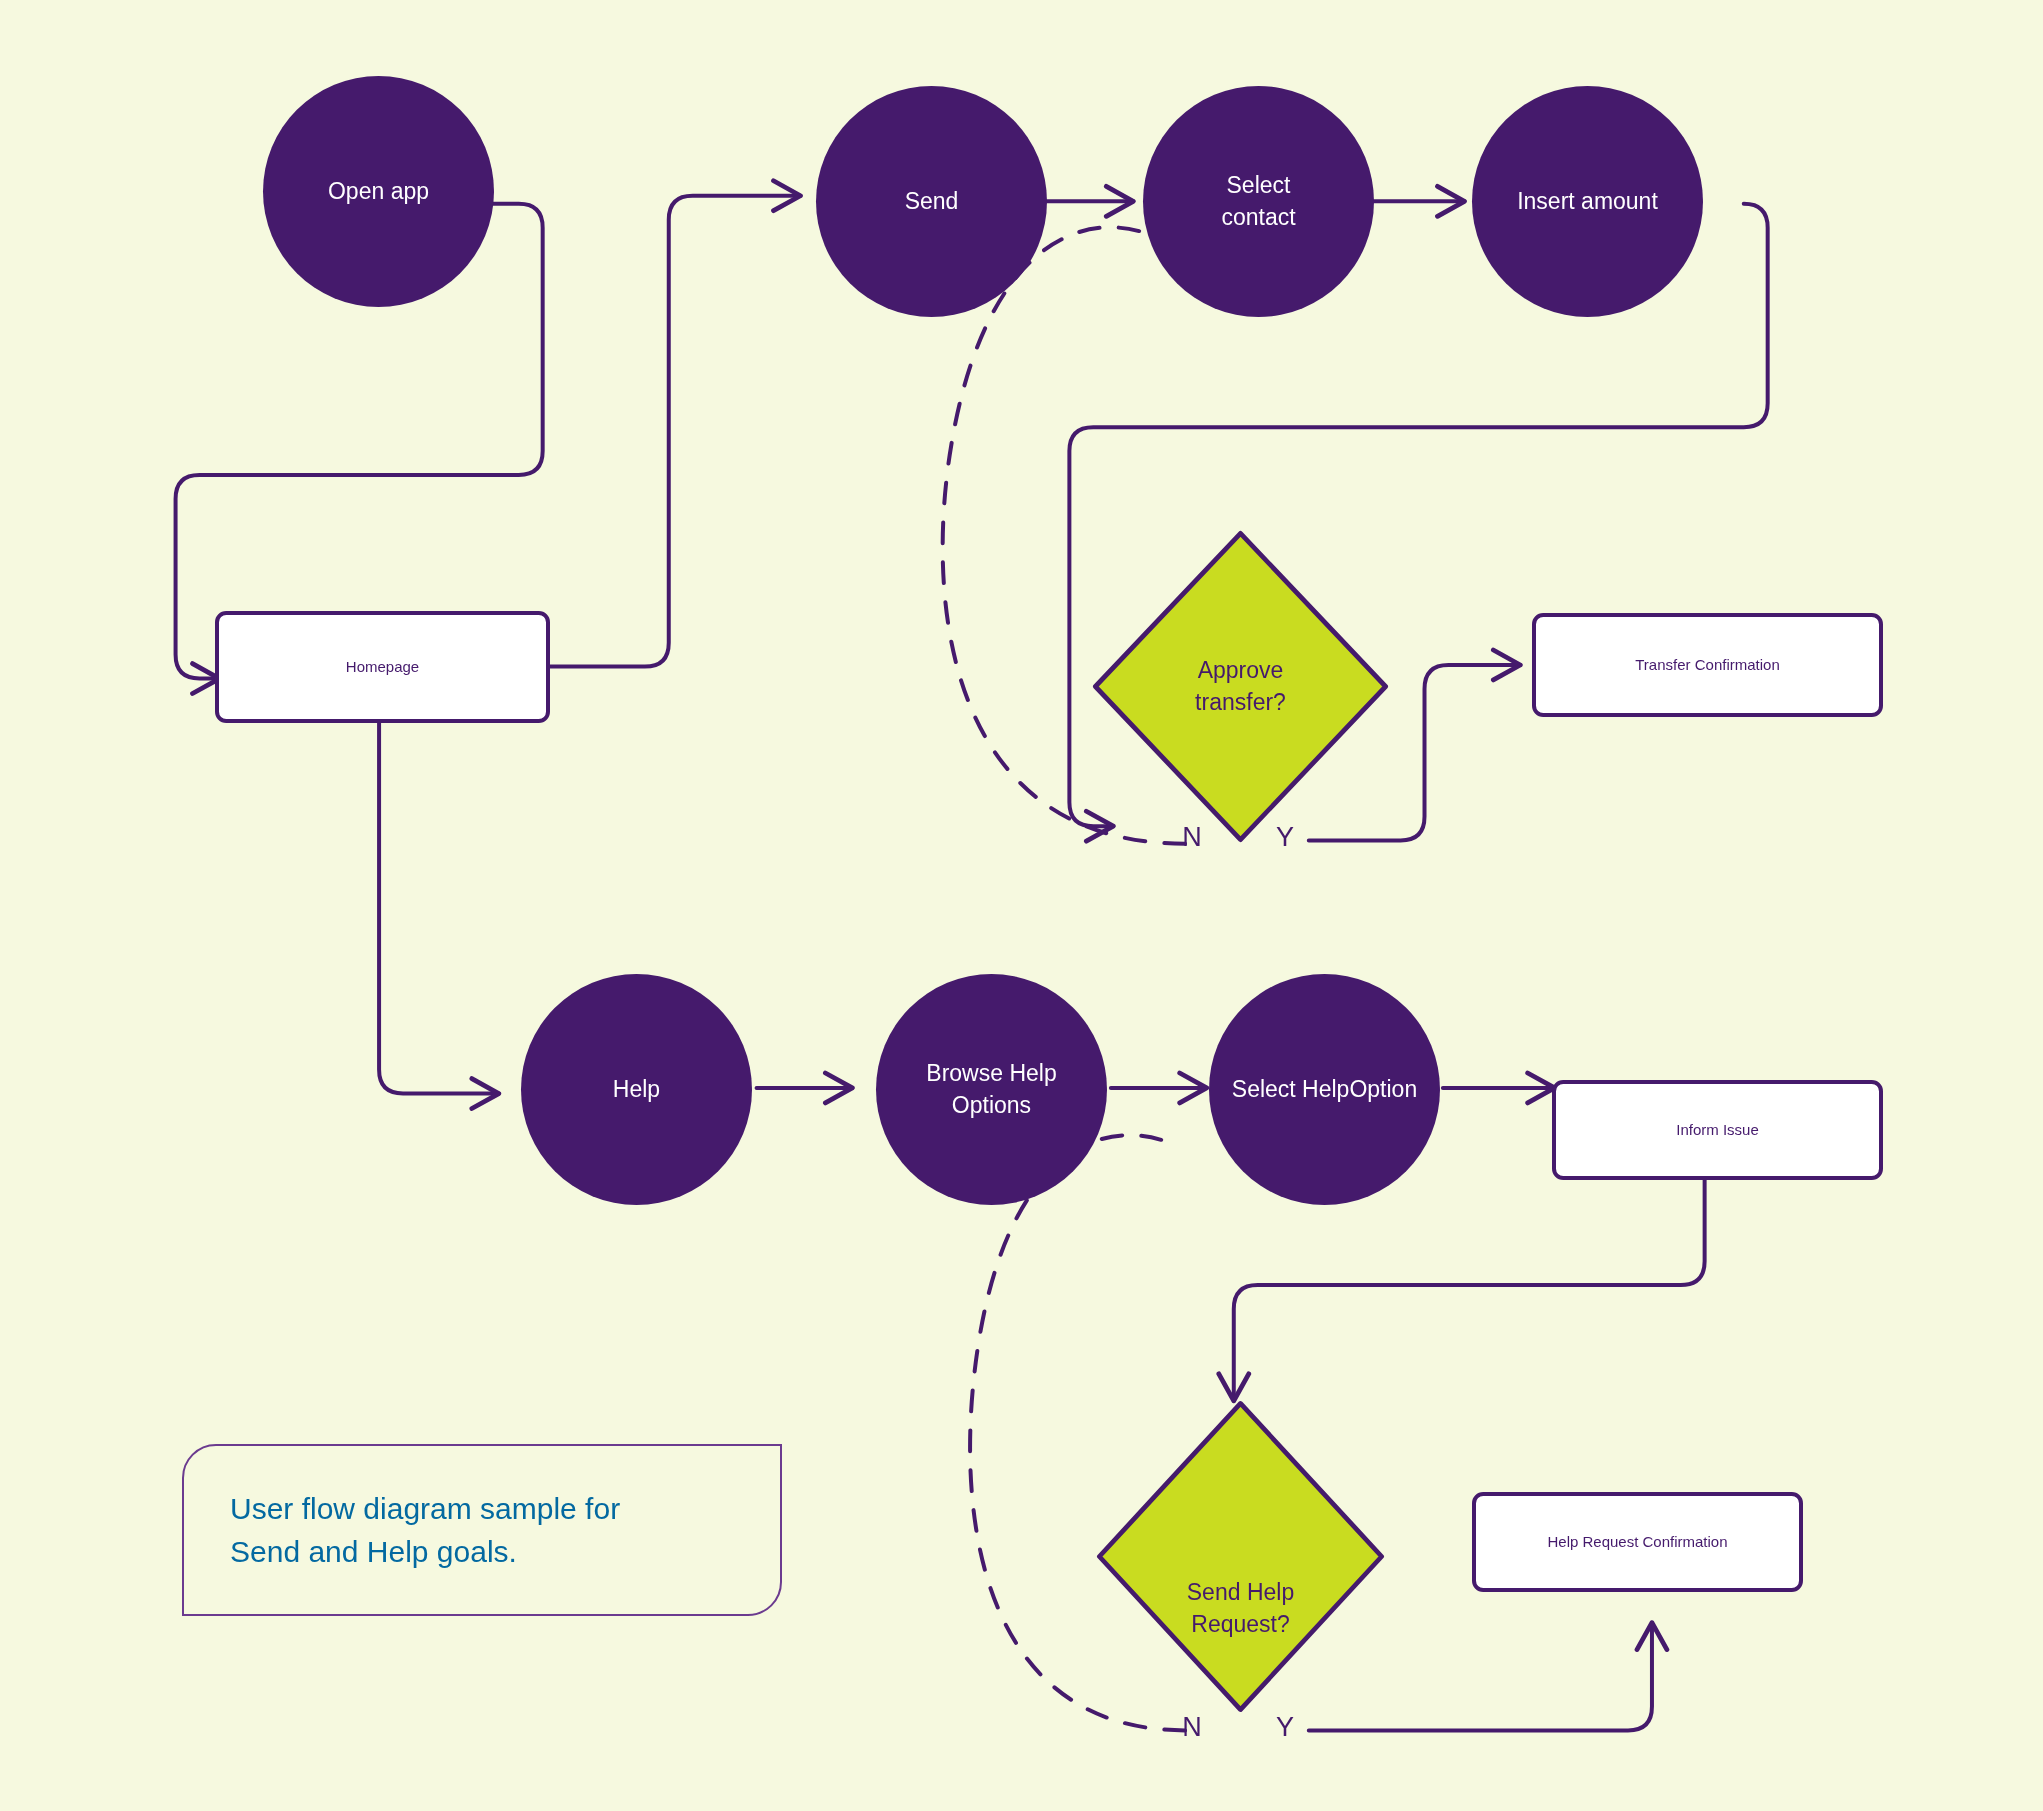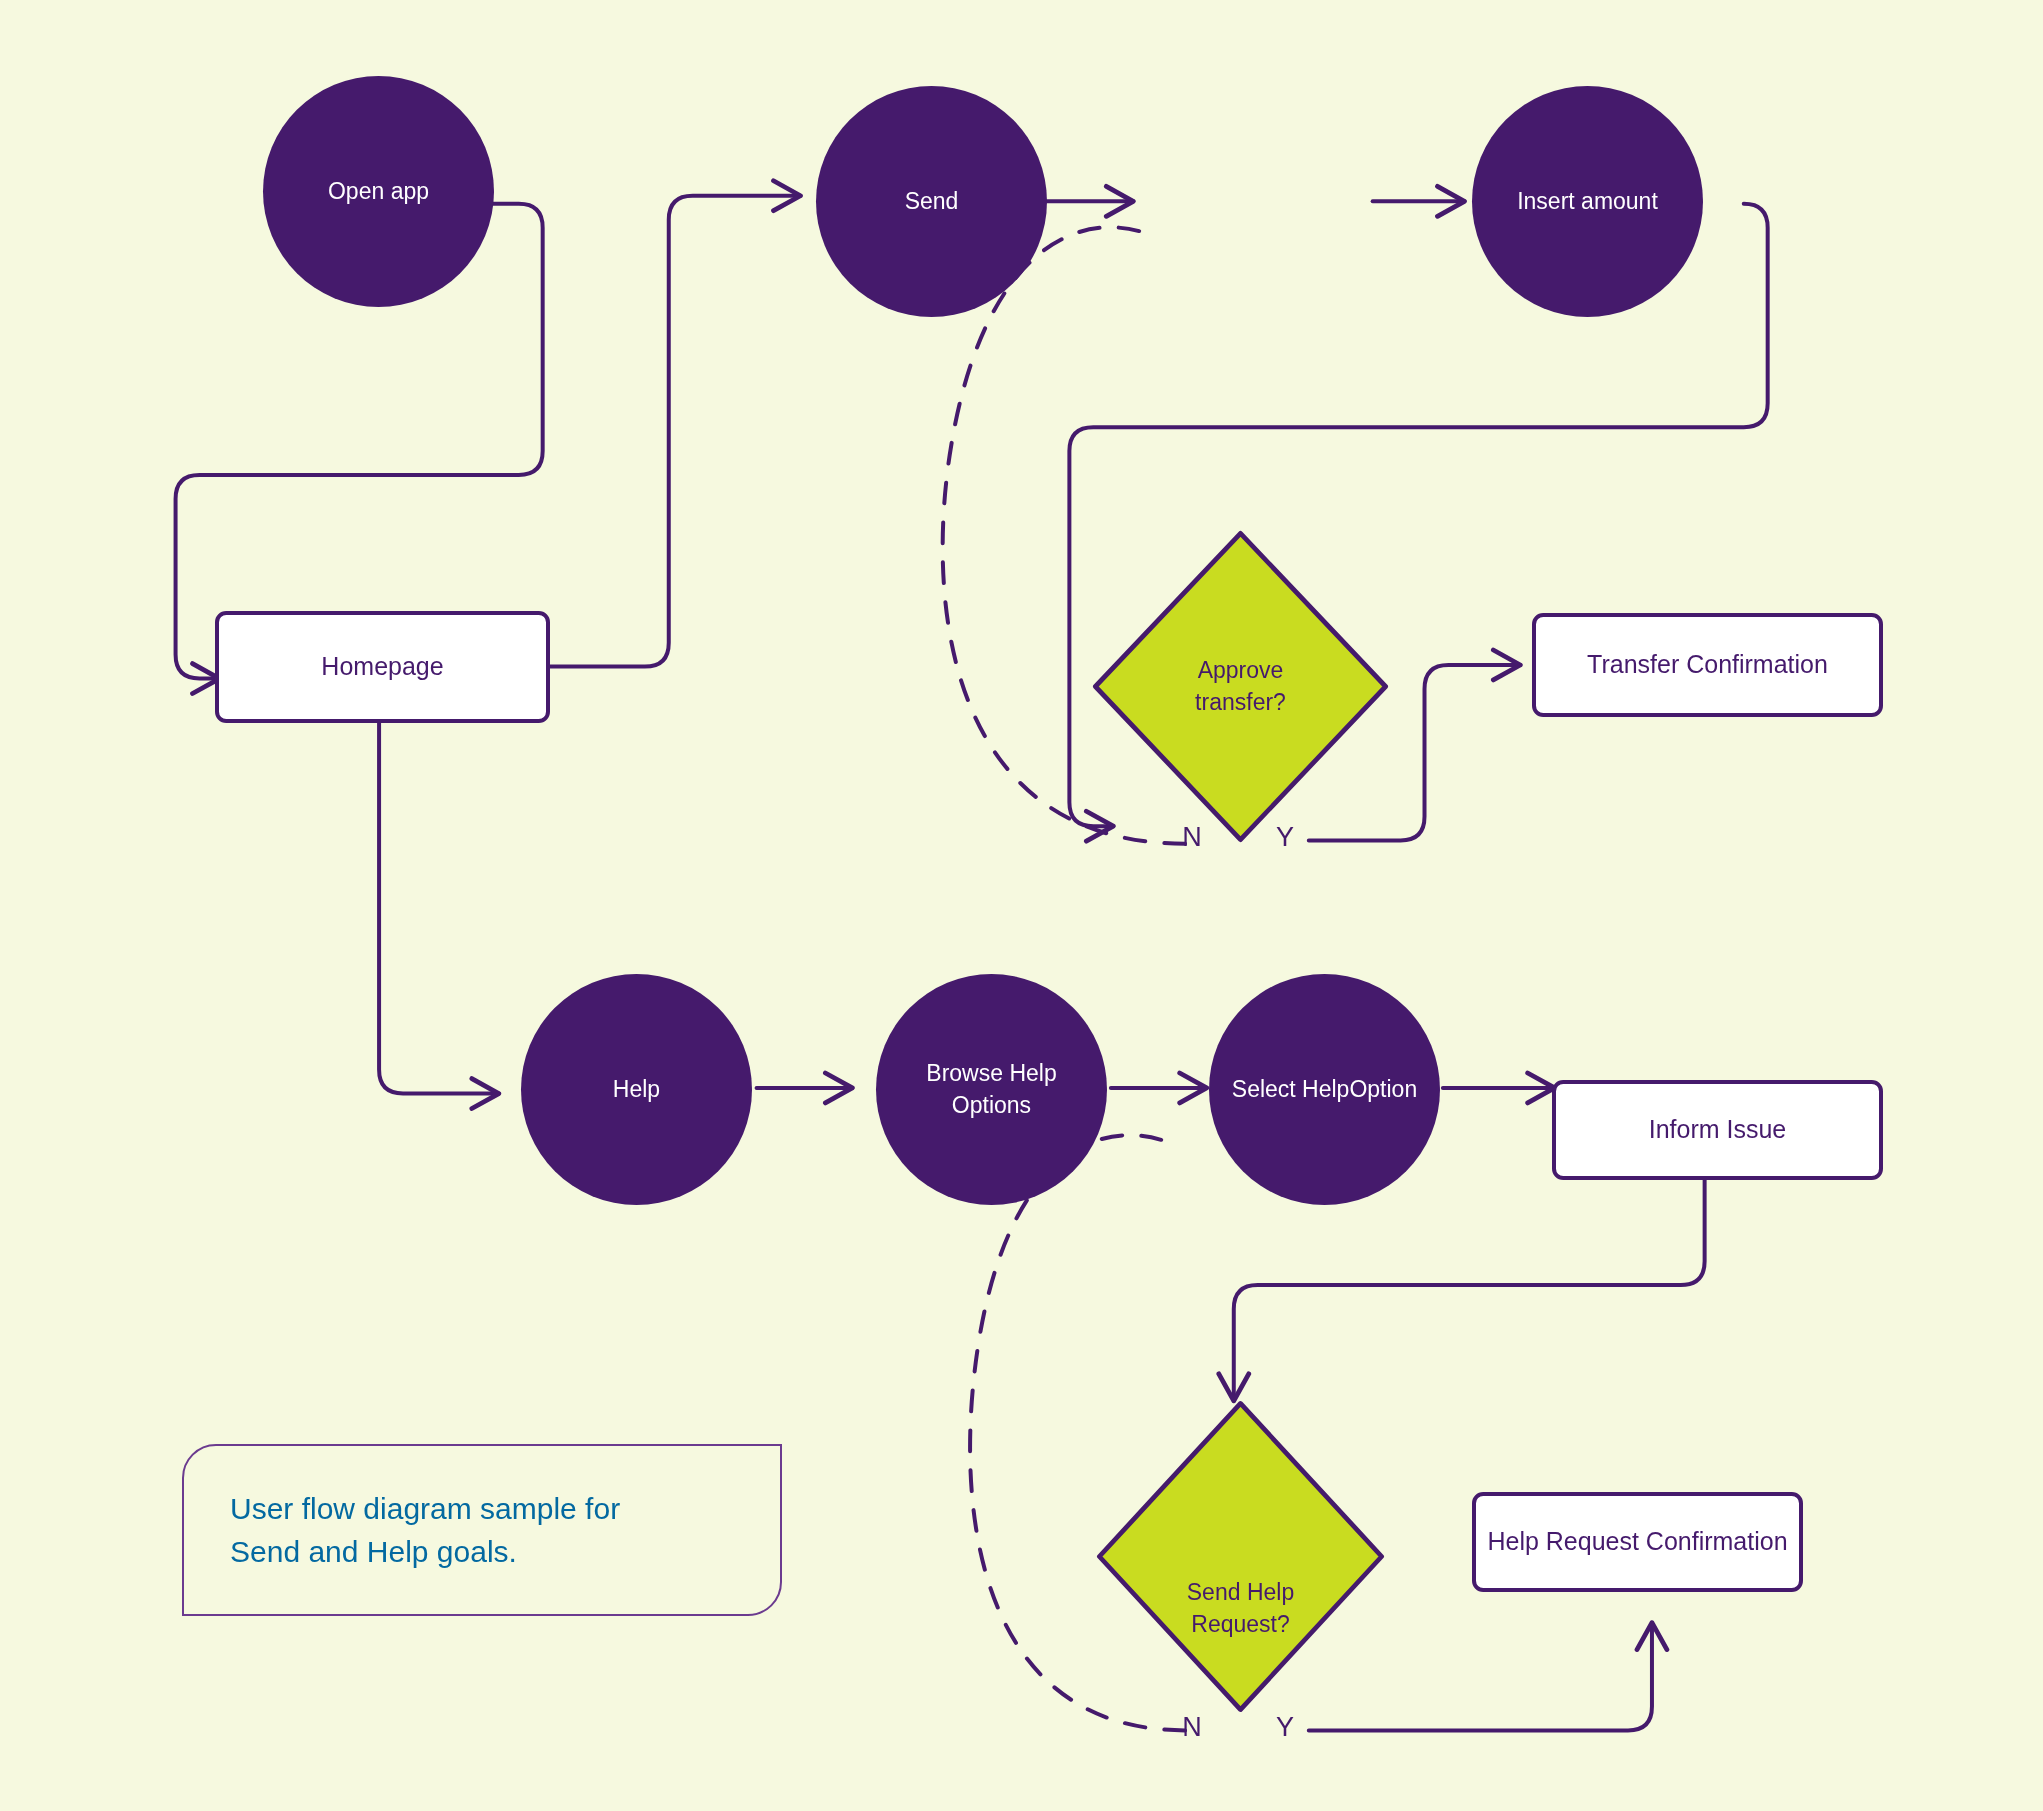--- a/index.html
+++ b/index.html
@@ -37,21 +37,21 @@
     color: #ffffff;
     font-size: 23px;
     font-weight: 400;
     justify-content: center;
   }
   .node-rect {
     background: #ffffff;
     border: 4px solid #451a6c;
     border-radius: 11.2px;
     color: #451a6c;
-    font-size: 25px;
+    font-size: 15px;
     font-weight: 500;
   }
   .node-diamond-label {
     color: #451a6c;
     font-size: 23px;
     font-weight: 500;
     pointer-events: none;
   }
   .edge-label {
     position: absolute;
@@ -138,20 +138,24 @@
   </div>
 
   <div class="node node-circle" style="left:263px;top:76px;width:231px;height:231px;">
     <span>Open app</span>
   </div>
 
   <div class="node node-circle" style="left:816px;top:86px;width:231px;height:231px;">
     <span>Send</span>
   </div>
 
+  <div class="node node-circle" style="left:1143px;top:86px;width:231px;height:231px;flex-direction:column;">
+    <span>Select</span>
+    <span>contact</span>
+  </div>
 
   <div class="node node-circle" style="left:1472px;top:86px;width:231px;height:231px;">
     <span>Insert amount</span>
   </div>
 
   <div class="node node-circle" style="left:876px;top:974px;width:231px;height:231px;flex-direction:column;">
     <span>Browse Help</span>
     <span>Options</span>
   </div>
 

